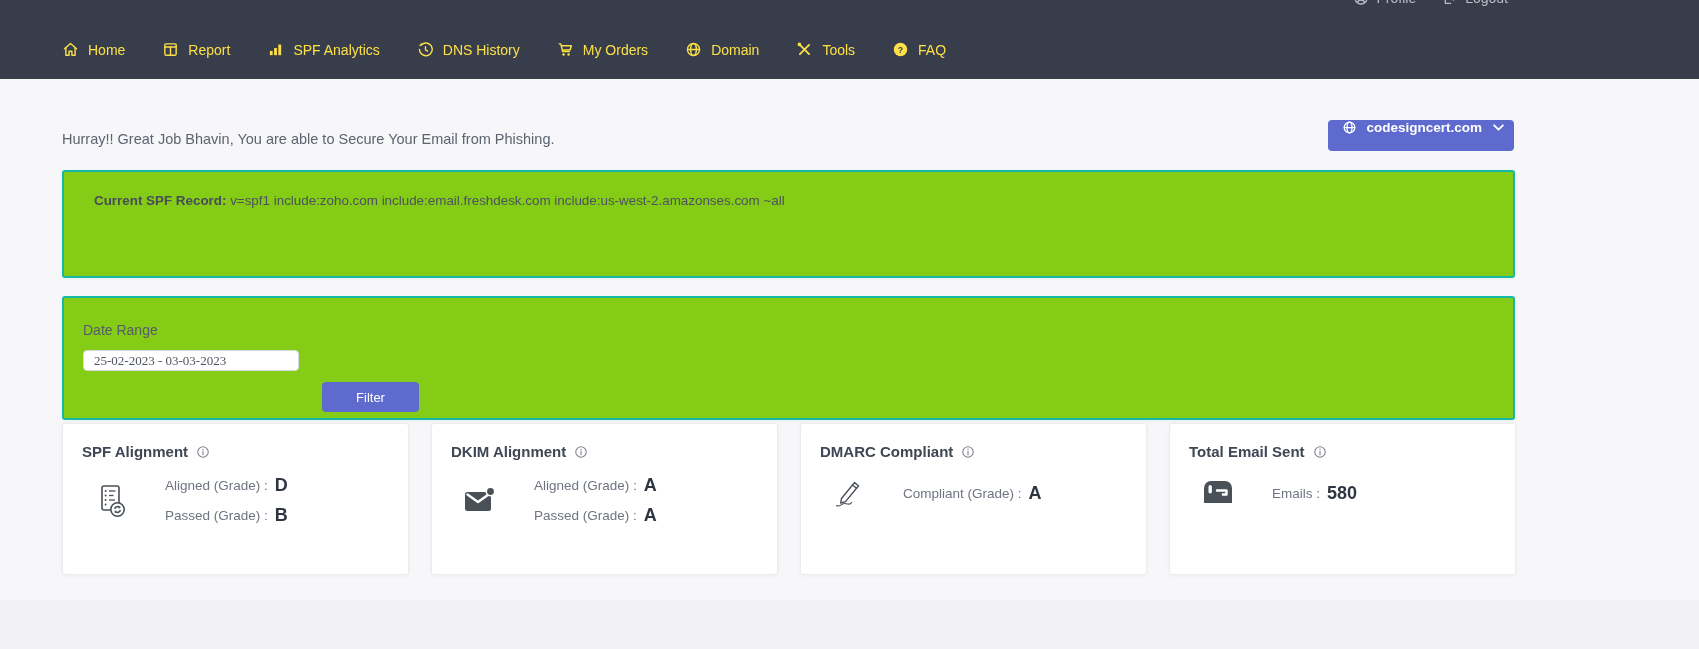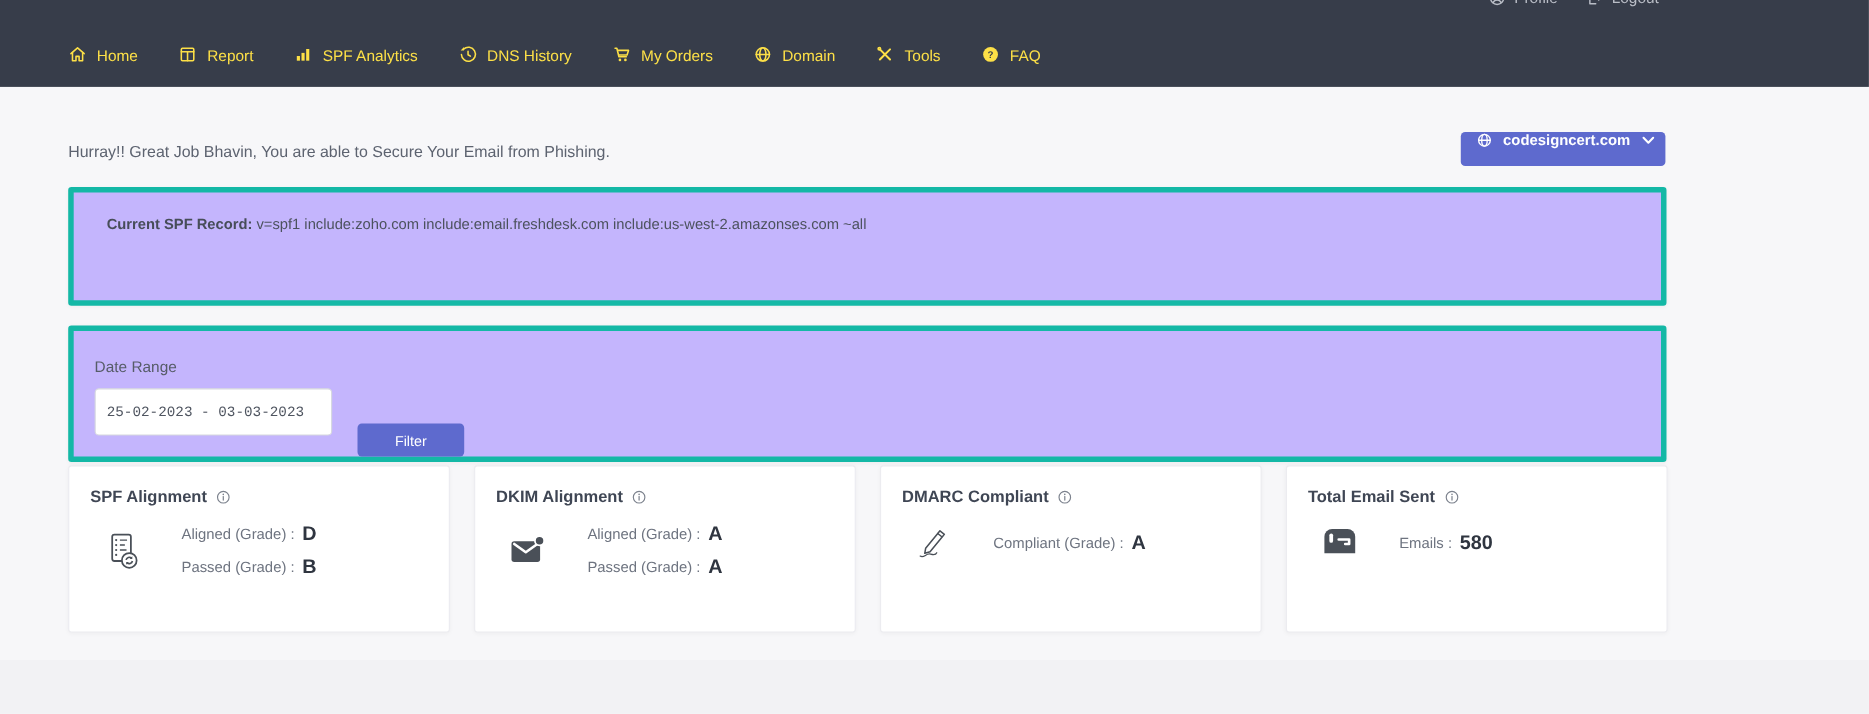--- a/index.html
+++ b/index.html
@@ -26,38 +26,38 @@
     position:absolute; top:120px; right:185px; height:31px;
     background:#5e6ace; color:#ffffff; border-radius:4px; border:none;
     display:flex; gap:9px; padding:0 13px 0 14px;
     font-size:13.5px; font-weight:700; font-family:inherit; cursor:pointer;
   }
   .domain-btn svg { width:15px; height:15px; }
   .domain-btn .chev { width:10px; height:10px; }
 
   
   .panel {
-    position:absolute; background:#c4b5fd; border:5px solid #14b8a6; border-radius:3px;
+    position:absolute; background:#84cc16; border:2px solid #14b8a6; border-radius:3px;
     box-shadow:0 1px 4px rgba(20,22,32,.04);
   }
 
   
   .records { left:62px; top:170px; width:1453px; height:108px; }
   .record-line { position:absolute; left:30px; font-size:13.4px; color:#4c525e; white-space:nowrap; }
   .record-line.l1 { top:21px; }
   .record-line.l2 { top:49px; }
   .record-label { font-weight:700; color:#474d59; }
 
   
   .filter { left:62px; top:296px; width:1453px; height:124px; }
   .dr-label { position:absolute; left:19px; top:24px; font-size:14px; color:#565c68; font-weight:500; }
   .dr-input {
-    position:absolute; left:19px; top:52px; width:216px; height:43px;
+    position:absolute; left:19px; top:52px; width:216px; height:21px;
     border:1px solid #d6d8de; border-radius:4px; padding:0 10px; font-size:13px;
-    color:#4f5560; font-family:Liberation Mono, monospace; background:#fff; outline:none;
+    color:#4f5560; font-family:Liberation Serif, serif; background:#fff; outline:none;
   }
   .filter-btn {
     position:absolute; left:258px; top:52px; width:97px; height:30px;
     background:#5e6ace; color:#fff; border:none; border-radius:4px;
     font-size:13px; font-family:inherit; cursor:pointer;margin-top:32px;
   }
 
   
   .cards-row { position:absolute; left:62px; top:423px; display:flex; gap:22px; }
   .stat-card { width:347px; height:152px; background:#fff; border:1px solid #ececf0; border-radius:3px;

